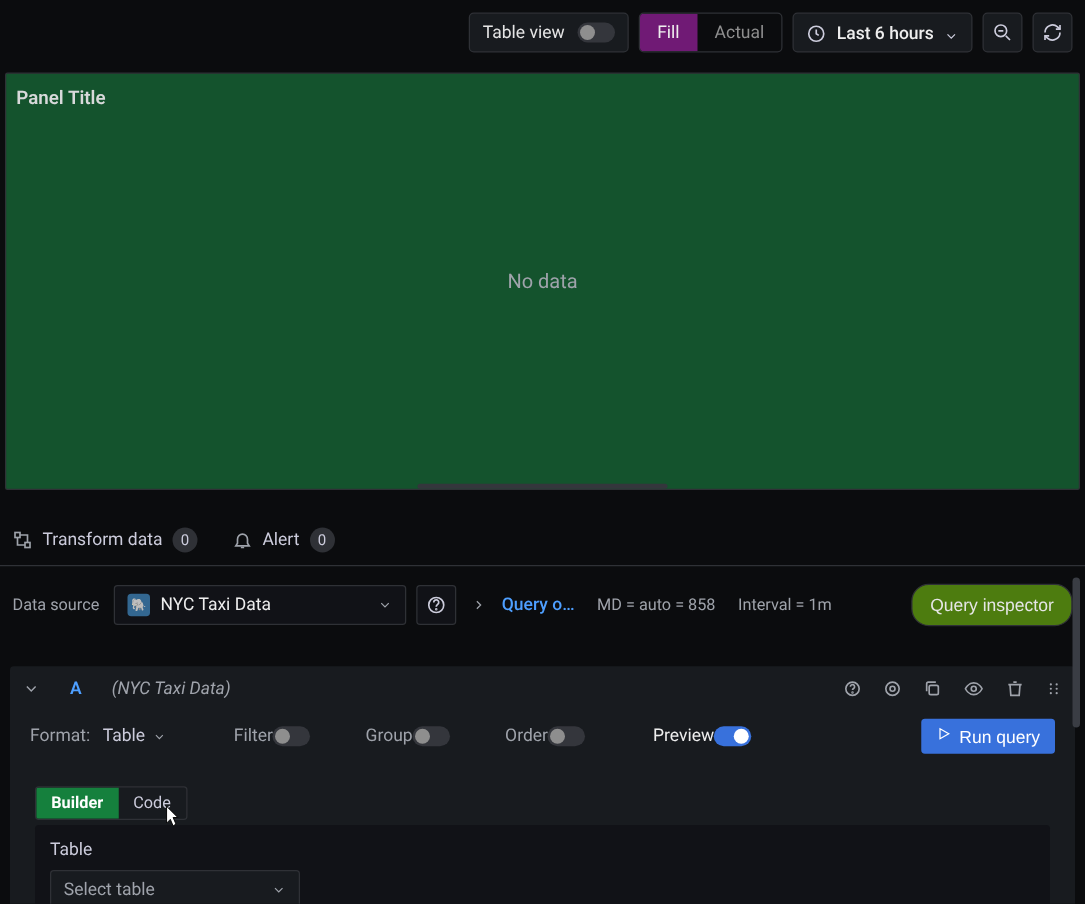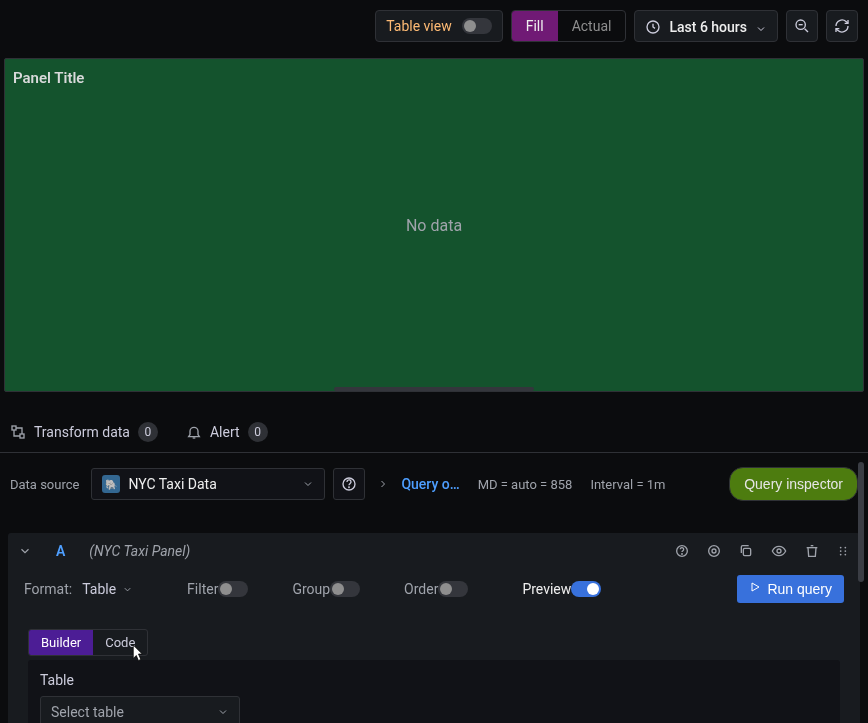--- a/index.html
+++ b/index.html
@@ -23,21 +23,21 @@
 .tv-group {
   display: flex;
   align-items: center;
   gap: 10px;
   border: 1px solid #2f3136;
   border-radius: 4px;
   padding: 6px 10px;
   height: 32px;
   background: #181b1f;
 }
-.tv-label { color: #fdba74; font-size: 14px; }
+.tv-label { color: #e5e5e5; font-size: 14px; }
 .toggle {
   width: 30px; height: 16px; border-radius: 16px; background: #34363c; position: relative; display:inline-block;
 }
 .toggle::after {
   content:""; position:absolute; width:12px; height:12px; background:#8e8e8e; border-radius:50%; top:2px; left:2px;
 }
 .toggle.on { background:#3871dc; }
 .toggle.on::after { background:#fff; left:16px; }
 .seg {
   display:flex; border:1px solid #2f3136; border-radius:4px; overflow:hidden; height:32px;
@@ -126,21 +126,21 @@
 .opt { display:flex; align-items:center; gap:0; }
 .opt-label { color:#9fa3ab; }
 .run-btn {
   margin-left:auto; background:#3871dc; color:#fff; border:none; border-radius:3px;
   padding:6px 12px; display:flex; gap:6px; cursor:pointer; font-size:14px;
 }
 .mode-seg {
   display:inline-flex; margin:20px 0 0 20px; border:1px solid #2f3136; border-radius:3px; overflow:hidden;
 }
 .mode-seg > div { padding:5px 12px; font-size:13px; cursor:pointer; color:#ccccdc; }
-.mode-seg > div.active { background:#4c1d95; color:#fff; }
+.mode-seg > div.active { background:#15803d; color:#fff;font-weight:bold; }
 .builder-area {
   margin:4px 20px 0 20px; background:#111217; border-radius:3px; padding:12px 12px 14px 12px;
 }
 .field-label { color:#ccccdc; font-size:14px; margin-bottom:8px; }
 .select-table {
   width:200px; border:1px solid #2f3136; background:#181b1f; border-radius:3px;
   padding:7px 10px; display:flex; justify-content:space-between; align-items:center;
   color:#9fa3ab; cursor:pointer; font-size:14px;
 }
 .cursor-ptr {
@@ -245,21 +245,21 @@
   <span class="meta-text" style="margin-left:10px">Interval = 1m</span>
   <button class="qi-btn">Query inspector</button>
 </div>
 
 <div class="query-block">
   <div class="qrow1">
     <svg width="14" height="14" viewBox="0 0 24 24" fill="none" stroke="#9fa3ab" stroke-width="2" style="cursor:pointer">
         <path d="M6 9l6 6 6-6"></path>
       </svg>
     <span class="ref-id">A</span>
-    <span class="ds-name">(NYC Taxi Panel)</span>
+    <span class="ds-name">(NYC Taxi Data)</span>
     <div class="row-icons">
       <span>
           <svg width="16" height="16" viewBox="0 0 24 24" fill="none" stroke="#9fa3ab" stroke-width="2">
             <circle cx="12" cy="12" r="8"></circle>
             <path d="M9.5 9.5a2.5 2.5 0 114 2c-.8.6-1.5 1-1.5 2"></path>
             <circle cx="12" cy="16.5" r="0.5" fill="#9fa3ab"></circle>
           </svg>
         </span>
       <span>
           <svg width="16" height="16" viewBox="0 0 24 24" fill="none" stroke="#9fa3ab" stroke-width="2">

